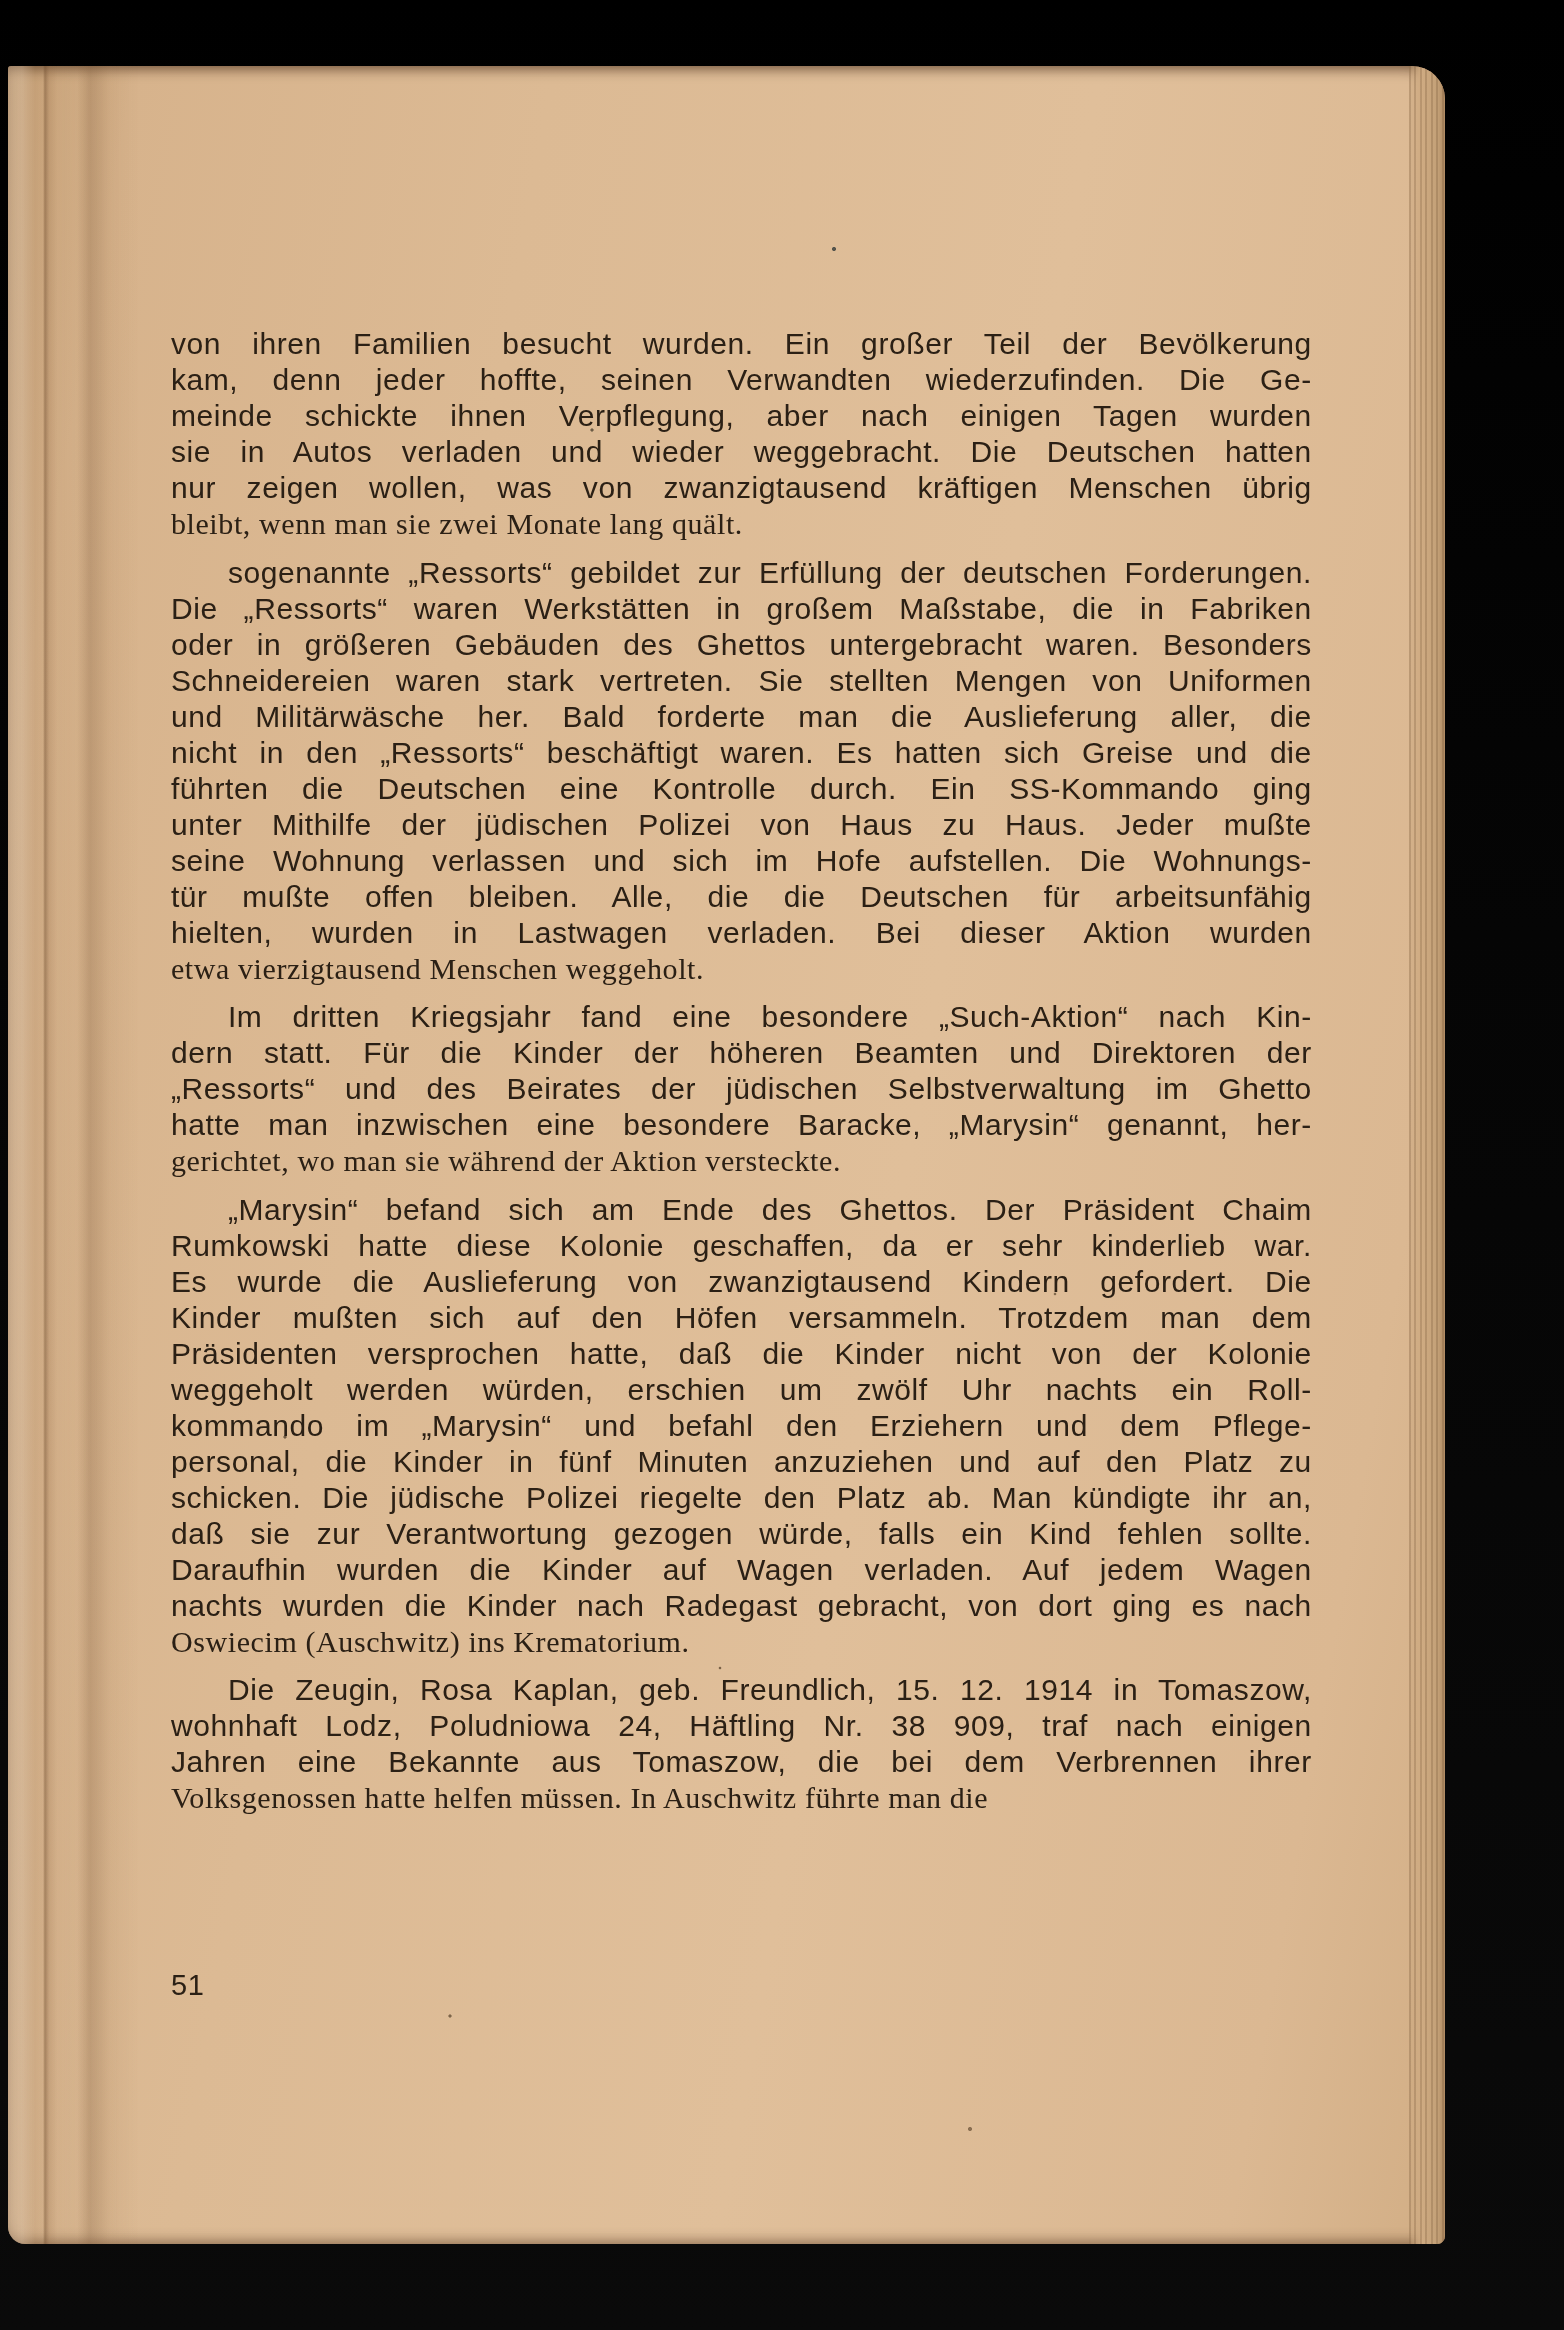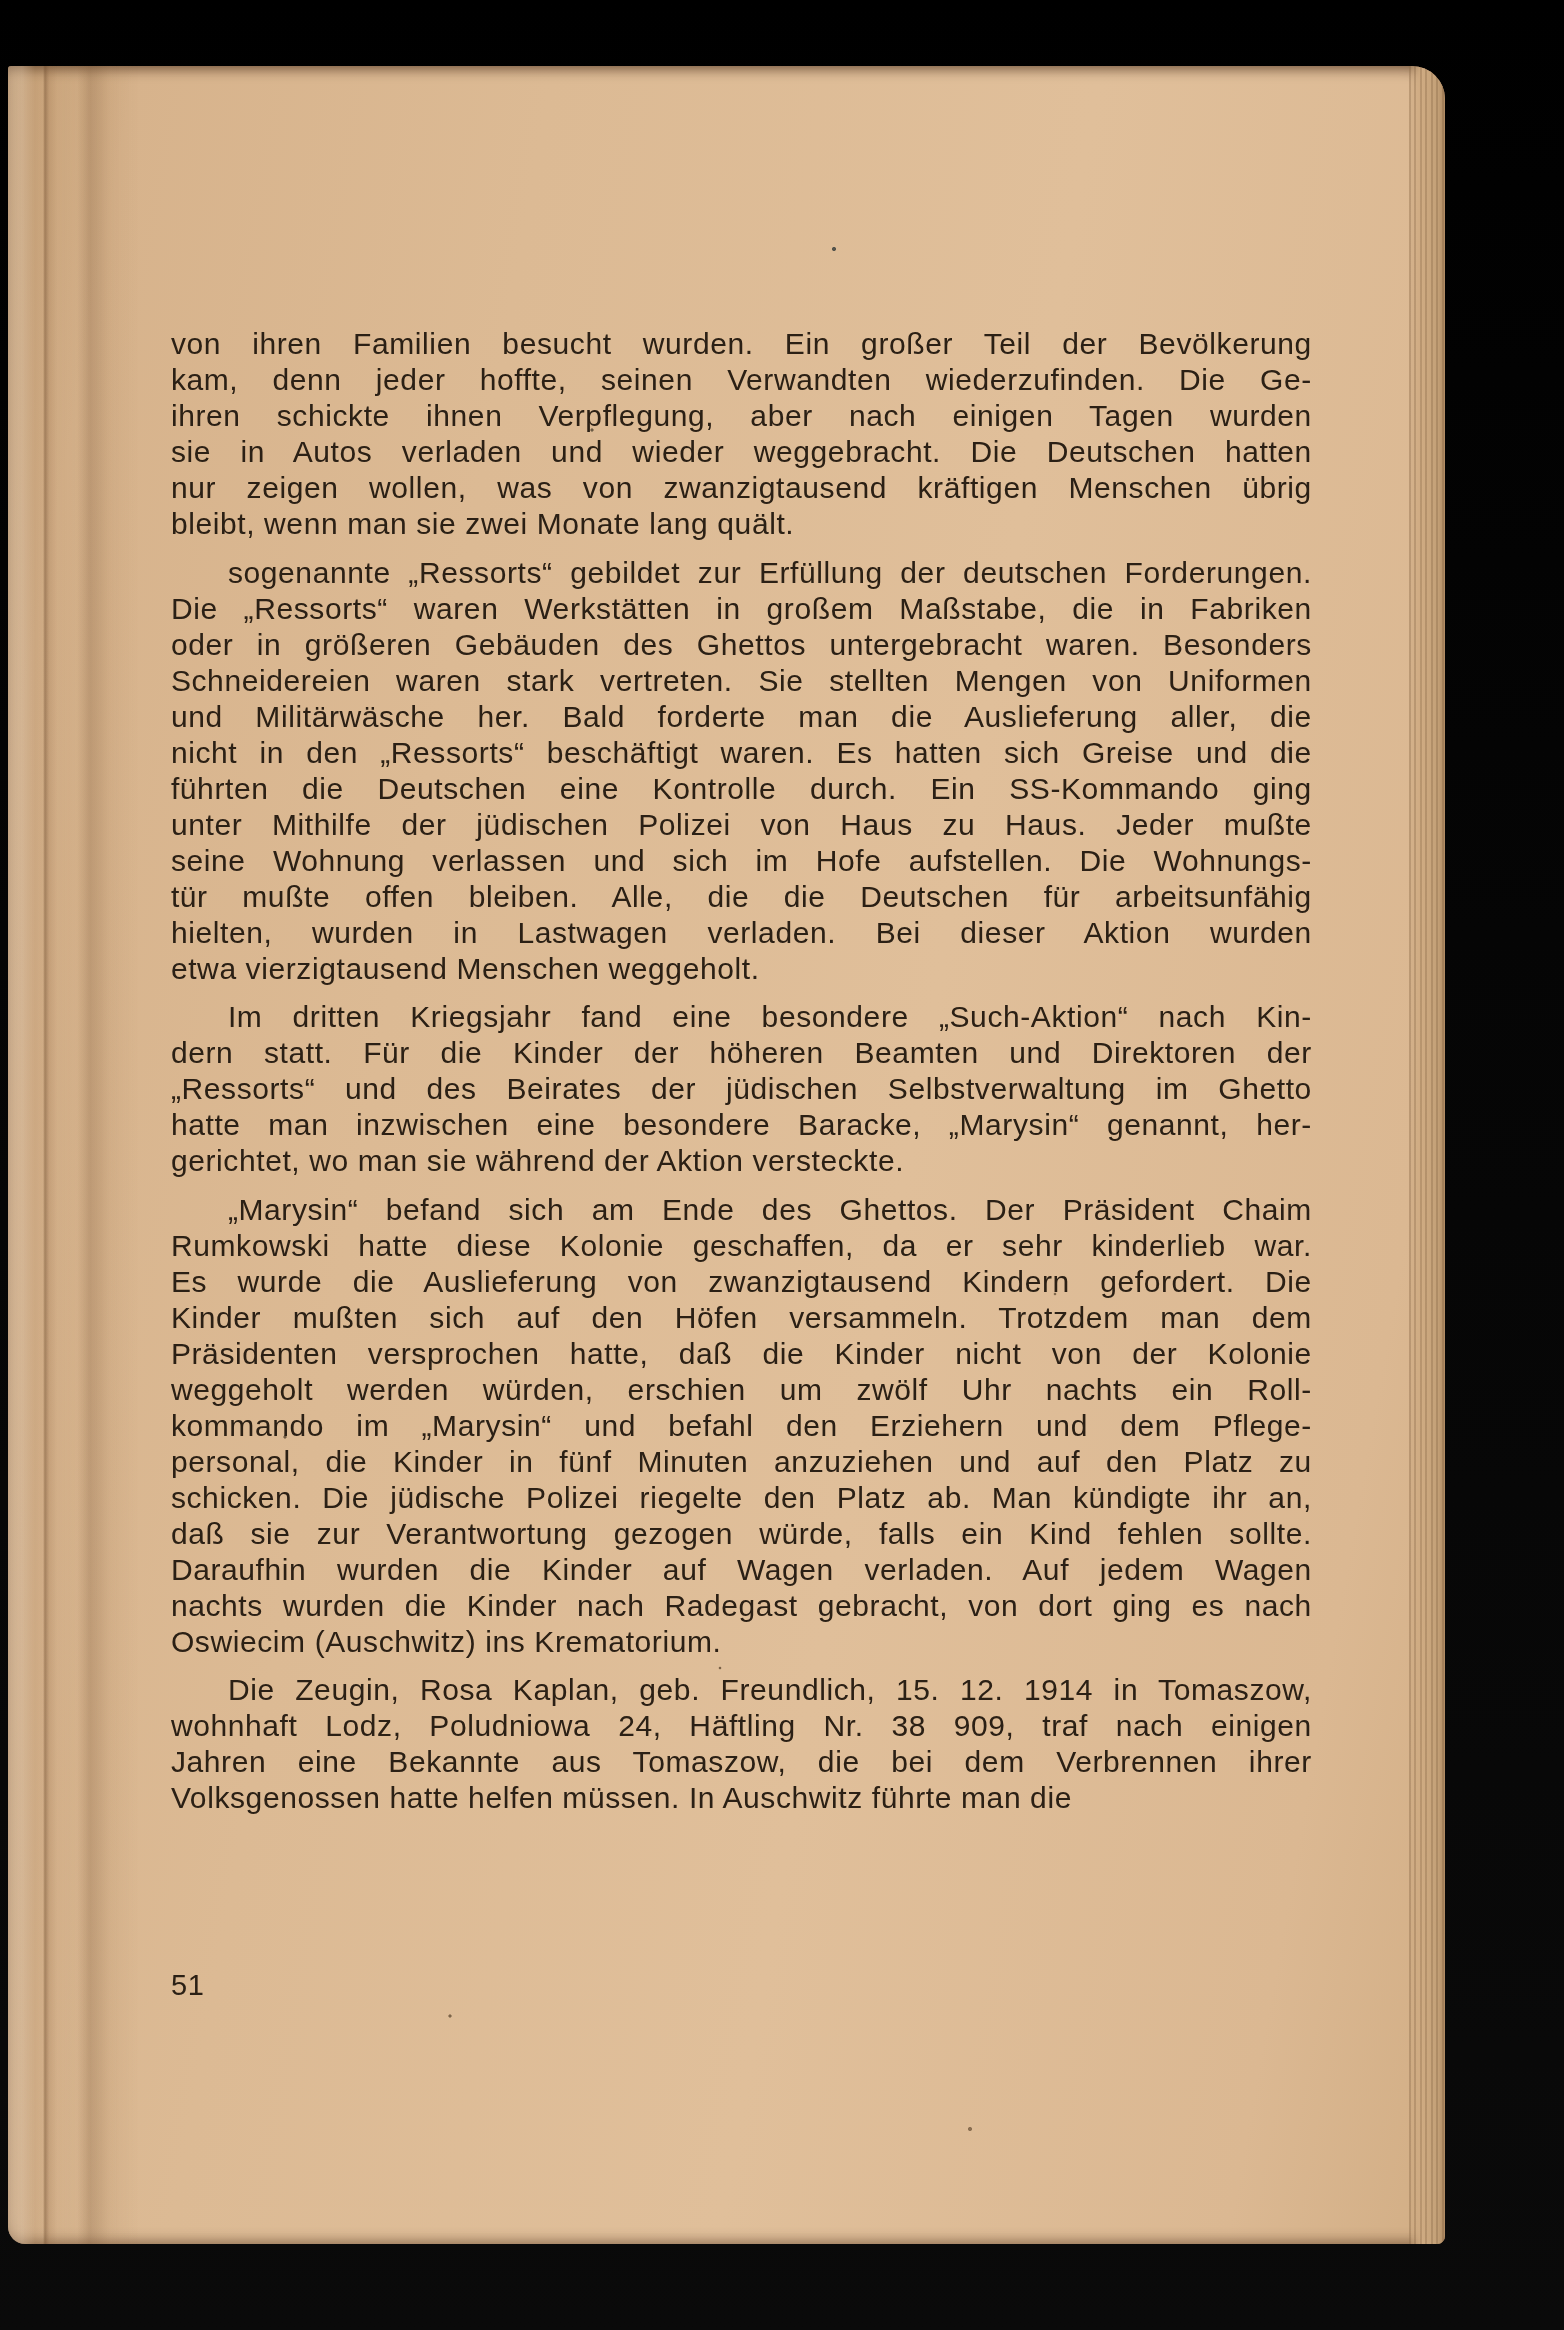--- a/index.html
+++ b/index.html
@@ -84,20 +84,21 @@
   .paragraph {
     margin: 0 0 12.6px 0;
   }
   .line {
     text-align: justify;
     text-align-last: justify;
     white-space: normal;
   }
   .line.last {
     text-align-last: left;
+    font-family: Liberation Serif, serif;
   }
   .paragraph.indent .line:first-child {
     text-indent: 57px;
   }
   .page-number {
     position: absolute;
     left: 163px;
     top: 1903px;
     width: 1141px;
     text-align: left;
@@ -111,21 +112,21 @@
 
 <div class="stage">
   <div class="paper">
     <div class="gutter-shading"></div>
     <div class="page-right-edge"></div>
     <div class="specks"></div>
     <div class="text-column">
         <div class="paragraph">
           <div class="line">von ihren Familien besucht wurden. Ein großer Teil der Bevölkerung</div>
           <div class="line">kam, denn jeder hoffte, seinen Verwandten wiederzufinden. Die Ge-</div>
-          <div class="line">ihren schickte ihnen Verpflegung, aber nach einigen Tagen wurden</div>
+          <div class="line">meinde schickte ihnen Verpflegung, aber nach einigen Tagen wurden</div>
           <div class="line">sie in Autos verladen und wieder weggebracht. Die Deutschen hatten</div>
           <div class="line">nur zeigen wollen, was von zwanzigtausend kräftigen Menschen übrig</div>
           <div class="line last">bleibt, wenn man sie zwei Monate lang quält.</div>
         </div>
         <div class="paragraph indent">
           <div class="line">sogenannte „Ressorts“ gebildet zur Erfüllung der deutschen Forderungen.</div>
           <div class="line">Die „Ressorts“ waren Werkstätten in großem Maßstabe, die in Fabriken</div>
           <div class="line">oder in größeren Gebäuden des Ghettos untergebracht waren. Besonders</div>
           <div class="line">Schneidereien waren stark vertreten. Sie stellten Mengen von Uniformen</div>
           <div class="line">und Militärwäsche her. Bald forderte man die Auslieferung aller, die</div>

